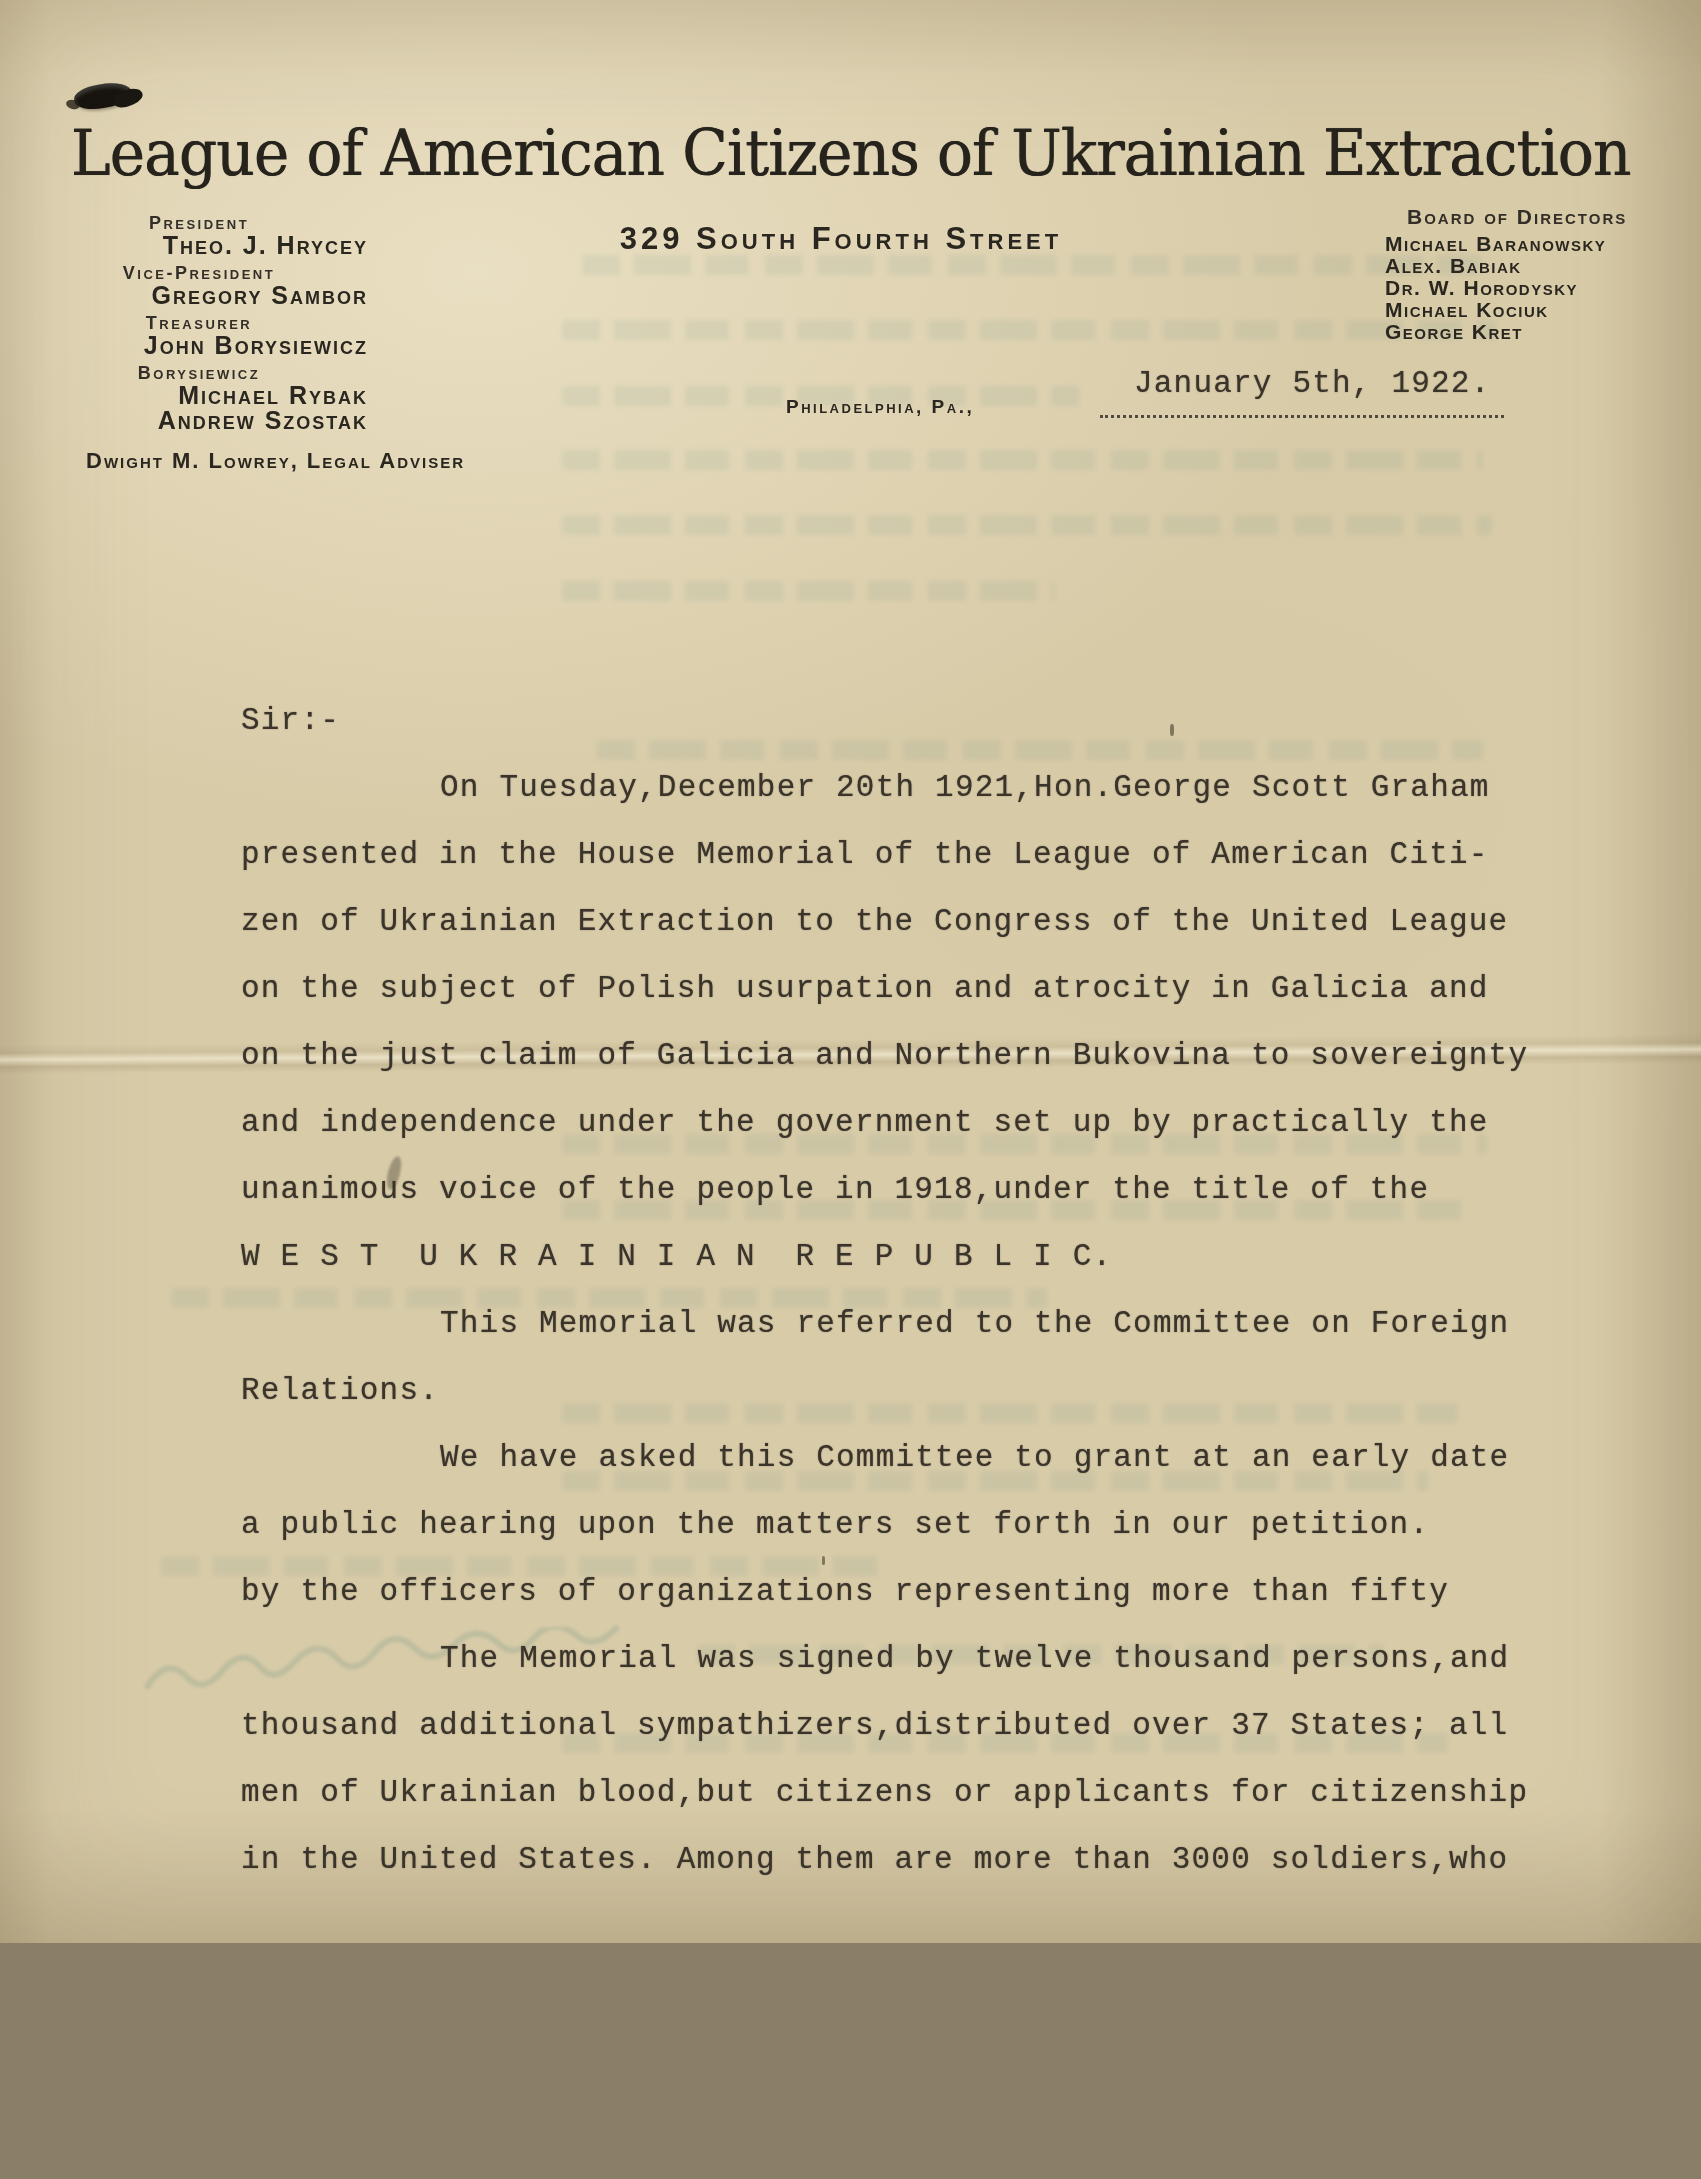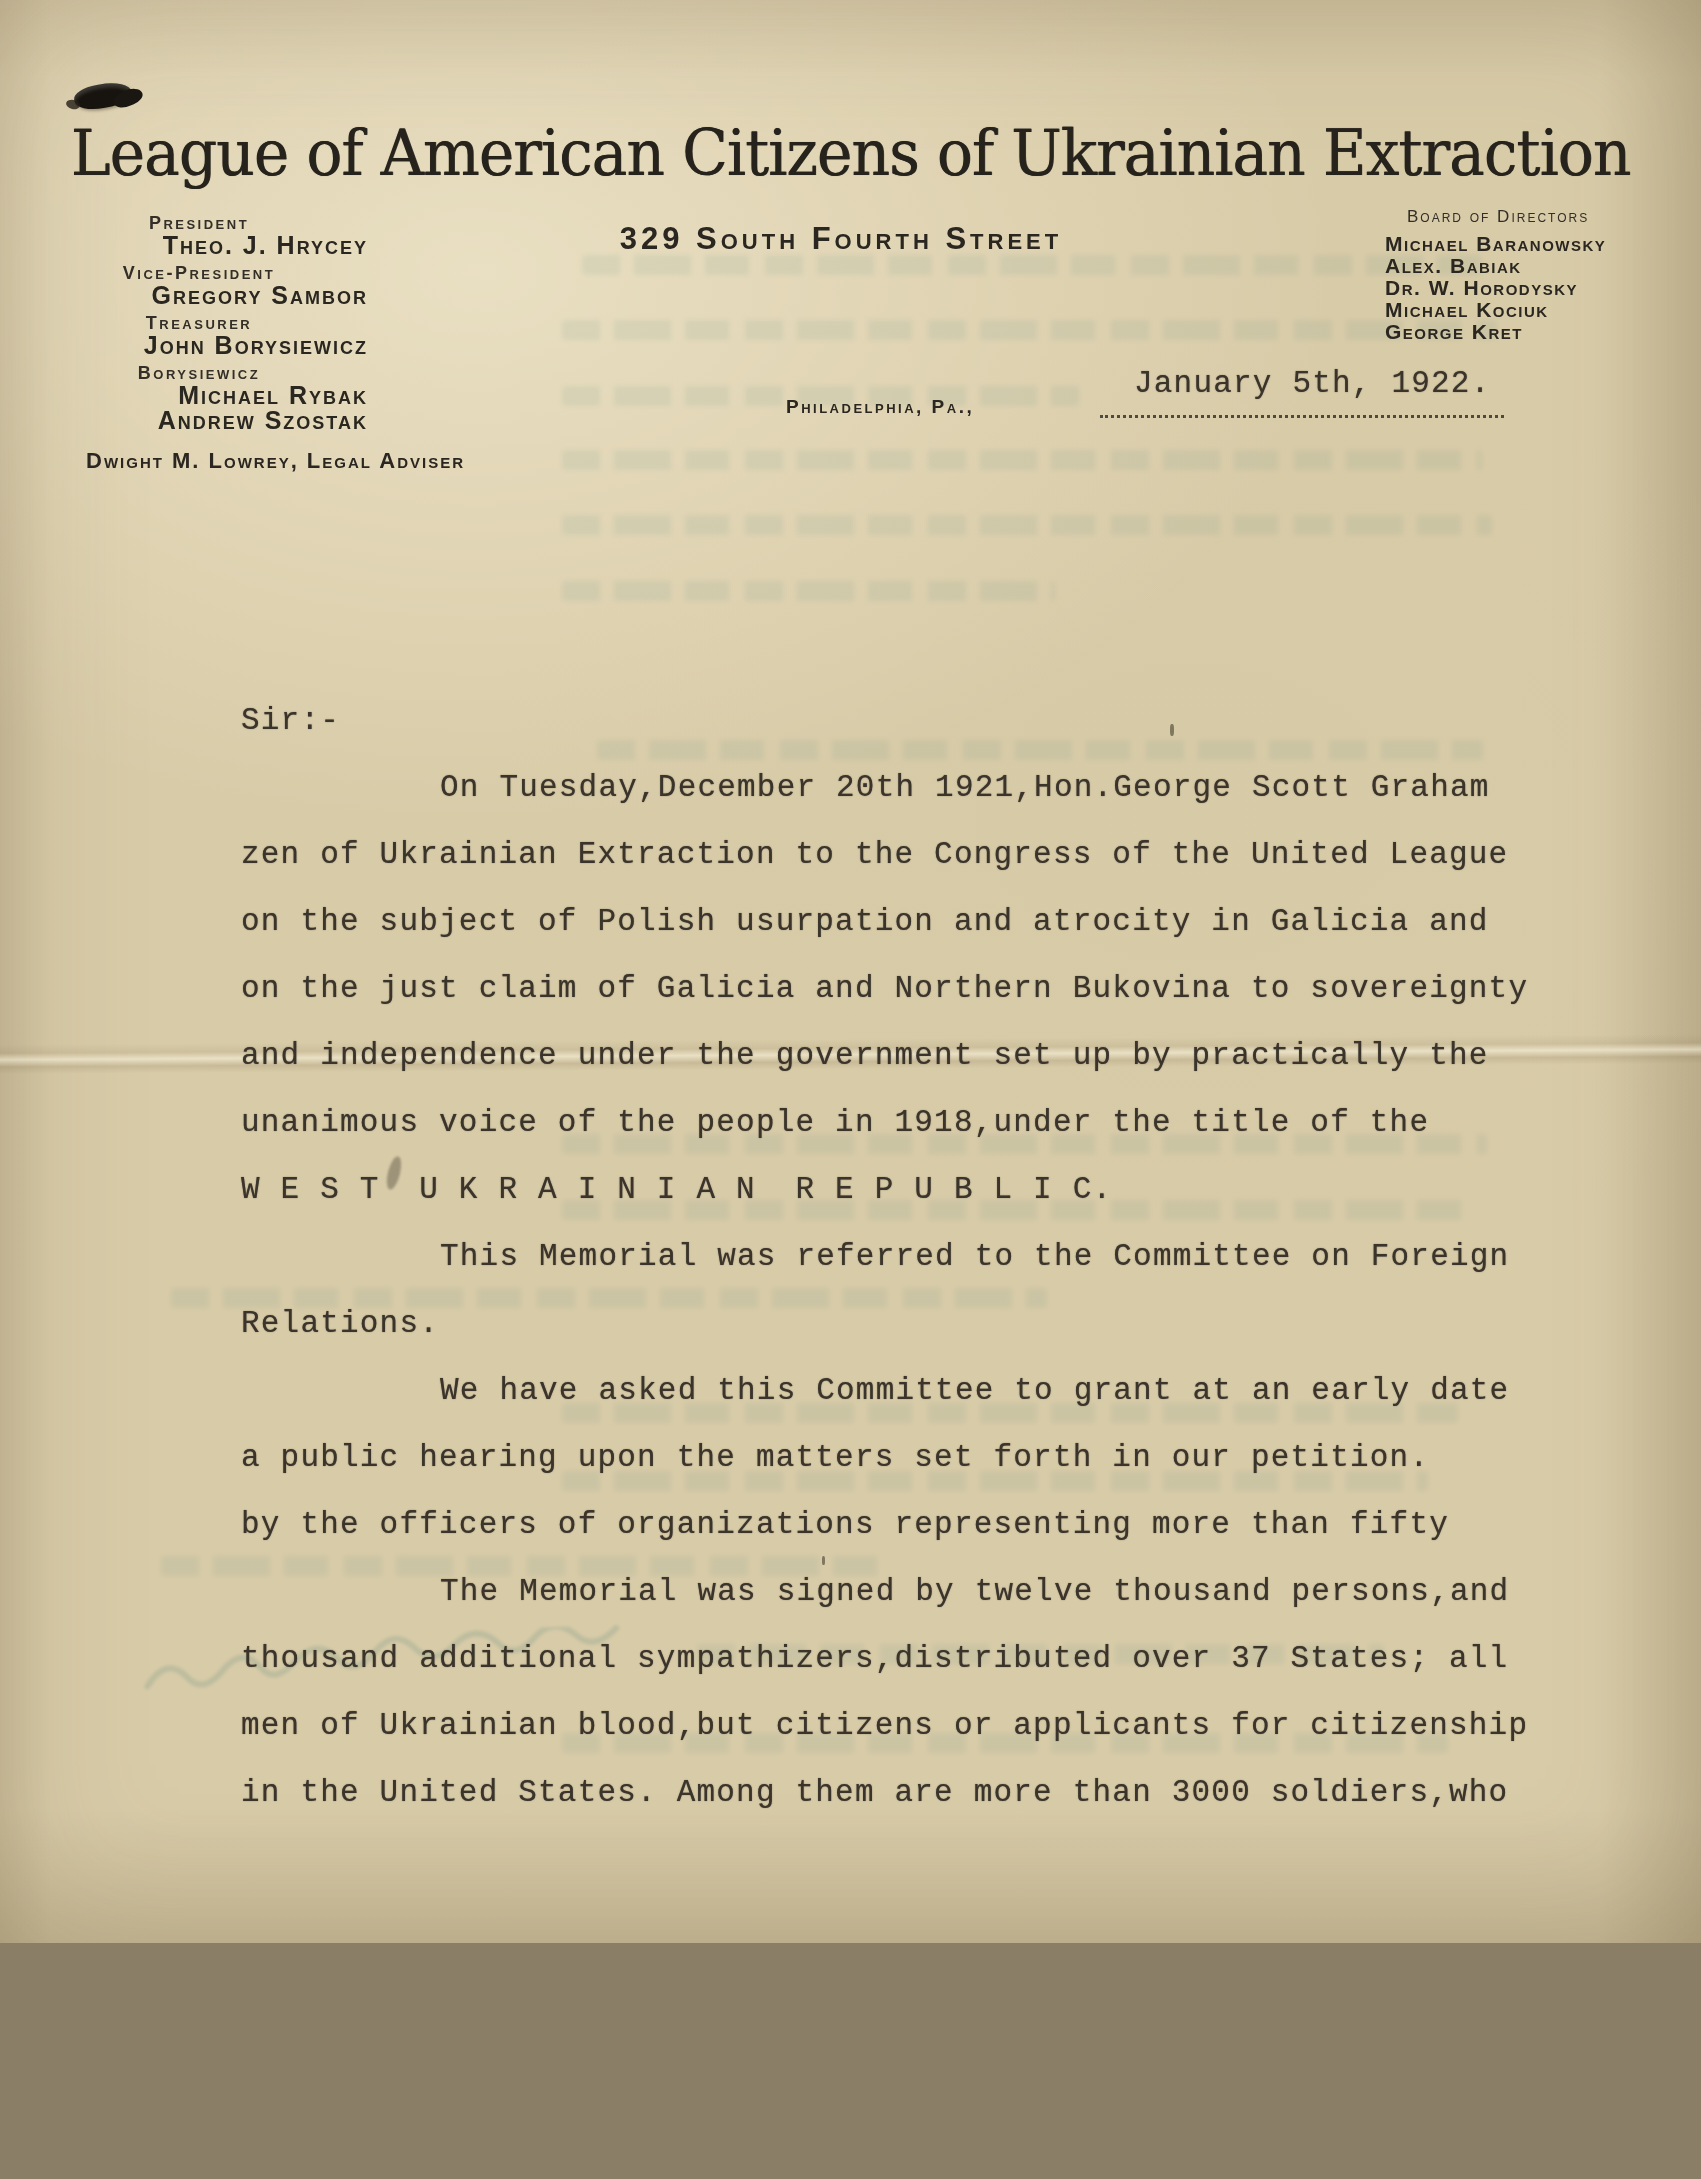--- a/index.html
+++ b/index.html
@@ -29,21 +29,21 @@
   }
   .officers{position:absolute;left:30px;top:213px;width:338px;text-align:center;color:#2a2620;}
   .officer-role{font-variant-caps:small-caps;font-size:18px;font-weight:700;letter-spacing:2.5px;line-height:20px;color:#332e27;}
   .officer-name{font-variant-caps:small-caps;font-size:25px;font-weight:700;letter-spacing:2px;line-height:25px;color:#2a2620;text-align:right;}
   .officer-group{margin-bottom:5px;}
   .legal-adviser{
     position:absolute;left:86px;top:448px;white-space:nowrap;
     font-variant-caps:small-caps;font-size:22px;font-weight:700;letter-spacing:2px;color:#2a2620;
   }
   .board{position:absolute;left:1385px;top:205px;width:279px;color:#2a2620;}
-  .board-label{font-variant-caps:small-caps;font-size:17px;font-weight:400;letter-spacing:2px;line-height:24px;margin:0 0 4px 22px;color:#332e27;}
+  .board-label{font-variant-caps:small-caps;font-size:21px;font-weight:700;letter-spacing:2px;line-height:24px;margin:0 0 4px 22px;color:#332e27;}
   .board-name{font-variant-caps:small-caps;font-size:21px;font-weight:700;letter-spacing:1.5px;line-height:22px;white-space:nowrap;}
   .address{
     position:absolute;left:0;top:221px;width:1682px;text-align:center;white-space:nowrap;
     font-variant-caps:small-caps;font-size:31px;font-weight:700;letter-spacing:4px;color:#2a2620;
   }
   .city-line{
     position:absolute;left:786px;top:396px;white-space:nowrap;
     font-variant-caps:small-caps;font-size:19px;font-weight:700;letter-spacing:2.5px;color:#2a2620;
   }
   .dotted-line{position:absolute;left:1100px;top:389px;width:404px;height:26px;border-bottom:3px dotted rgba(55,50,42,.85);}
@@ -145,20 +145,21 @@
 
   <div class="address">329 South Fourth Street</div>
 
   <div class="city-line">Philadelphia, Pa.,</div>
   <div class="dotted-line"></div>
   <div class="date-line typed">January 5th, 1922.</div>
 
   <div class="letter-body typed" id="letter-body">
       <div class="typed-line">Sir:-</div>
       <div class="typed-line indent">On Tuesday,December 20th 1921,Hon.George Scott Graham</div>
+      <div class="typed-line">presented in the House Memorial of the League of American Citi-</div>
       <div class="typed-line">zen of Ukrainian Extraction to the Congress of the United League</div>
       <div class="typed-line">on the subject of Polish usurpation and atrocity in Galicia and</div>
       <div class="typed-line">on the just claim of Galicia and Northern Bukovina to sovereignty</div>
       <div class="typed-line">and independence under the government set up by practically the</div>
       <div class="typed-line">unanimous voice of the people in 1918,under the title of the</div>
       <div class="typed-line">W E S T  U K R A I N I A N  R E P U B L I C.</div>
       <div class="typed-line indent">This Memorial was referred to the Committee on Foreign</div>
       <div class="typed-line">Relations.</div>
       <div class="typed-line indent">We have asked this Committee to grant at an early date</div>
       <div class="typed-line">a public hearing upon the matters set forth in our petition.</div>

